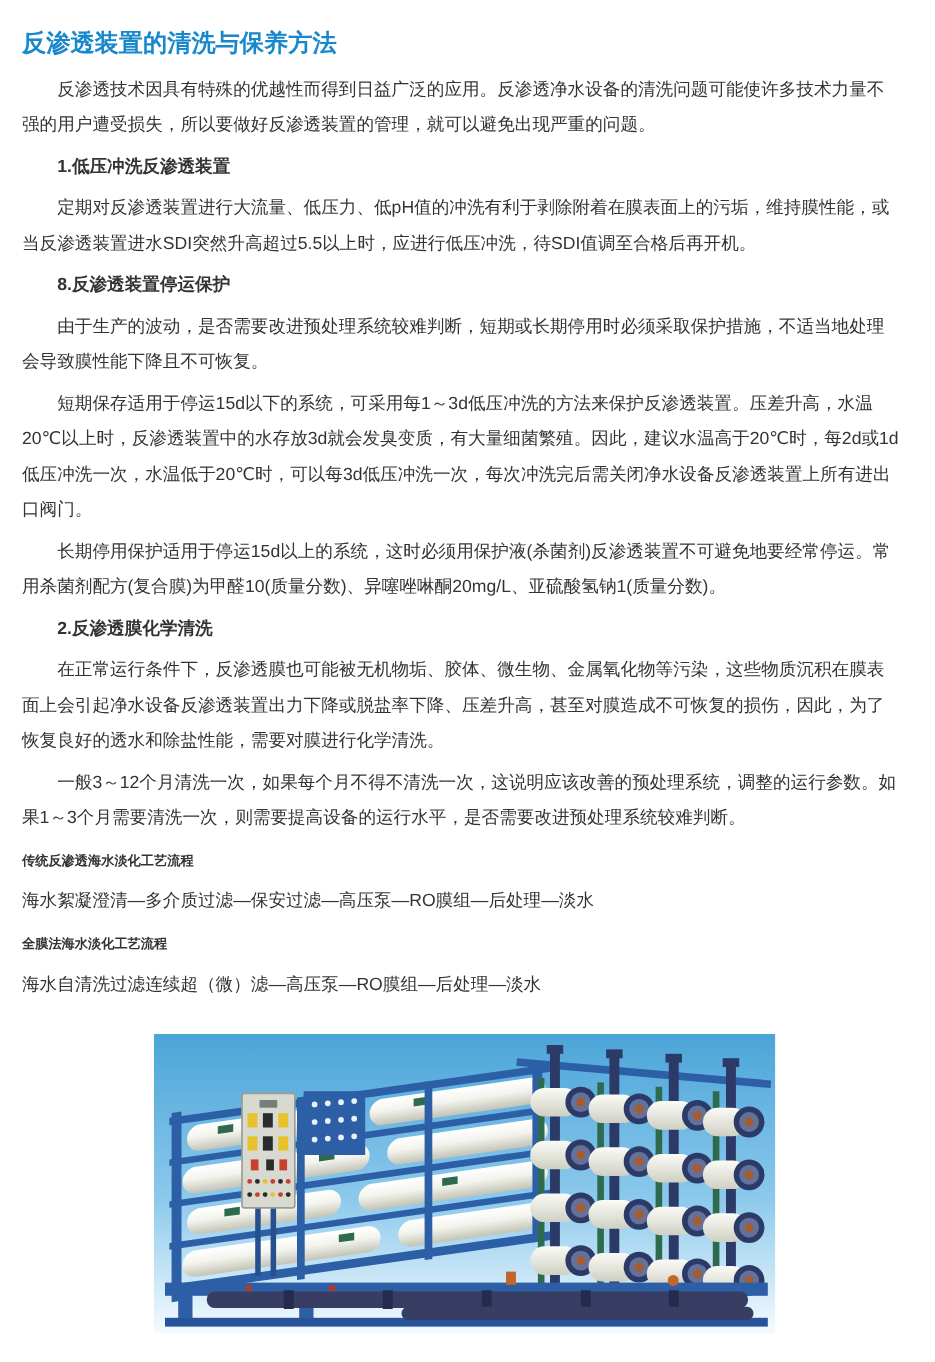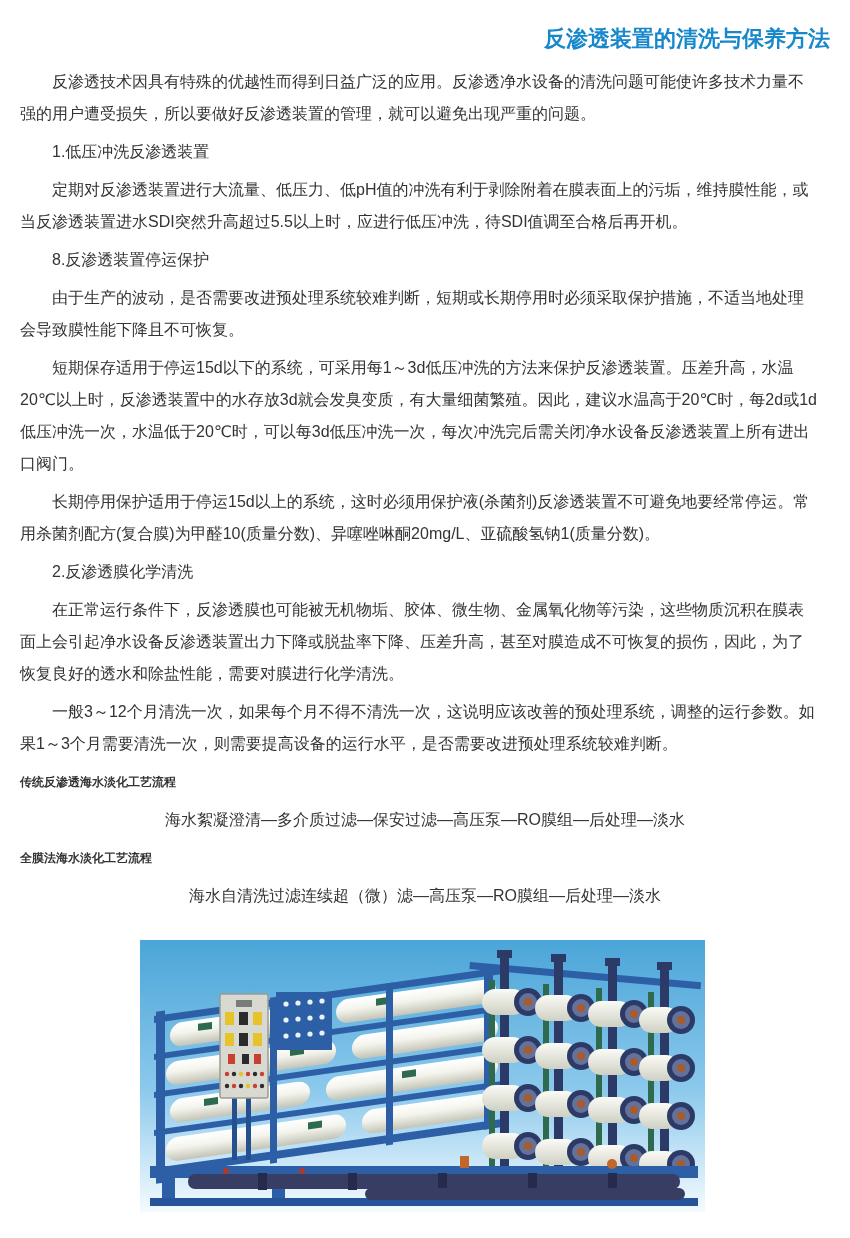--- a/index.html
+++ b/index.html
@@ -5,32 +5,32 @@
   html, body { margin: 0; padding: 0; background: #ffffff; }
   body {
     width: 850px; height: 1238px; box-sizing: border-box;
     padding: 24px 20px 0 20px;
     font-family: "Liberation Sans", "DejaVu Sans", sans-serif;
     font-size: 16px; line-height: 32px; color: #333333;
     overflow: hidden;
   }
   h1.page-title {
     font-size: 22px; line-height: 30px; font-weight: bold;
-    color: #1788cb; margin: 0 0 12px 0; text-align: right;
+    color: #1788cb; margin: 0 0 12px 0;
   }
   p.body-para { margin: 0 12px 6px 0; text-indent: 2em; }
   h3.section-heading {
-    font-size: 16px; line-height: 32px; font-weight: normal;
+    font-size: 16px; line-height: 32px; font-weight: bold;
     color: #333333; margin: 0 0 6px 0; text-indent: 2em;
   }
   h3.process-heading {
     font-size: 12px; line-height: 32px; font-weight: bold;
     color: #333333; margin: 0 0 6px 0;
   }
-  p.flow-line { margin: 0 0 6px 0; text-align: center; }
+  p.flow-line { margin: 0 0 6px 0; }
   .photo-wrap {
     width: 565px; height: 272px; margin: 28px 0 0 120px;
     overflow: hidden;
   }
   .photo-wrap svg { display: block; }
 </style>
 </head>
 <body>
 
 <h1 class="page-title">反渗透装置的清洗与保养方法</h1>

